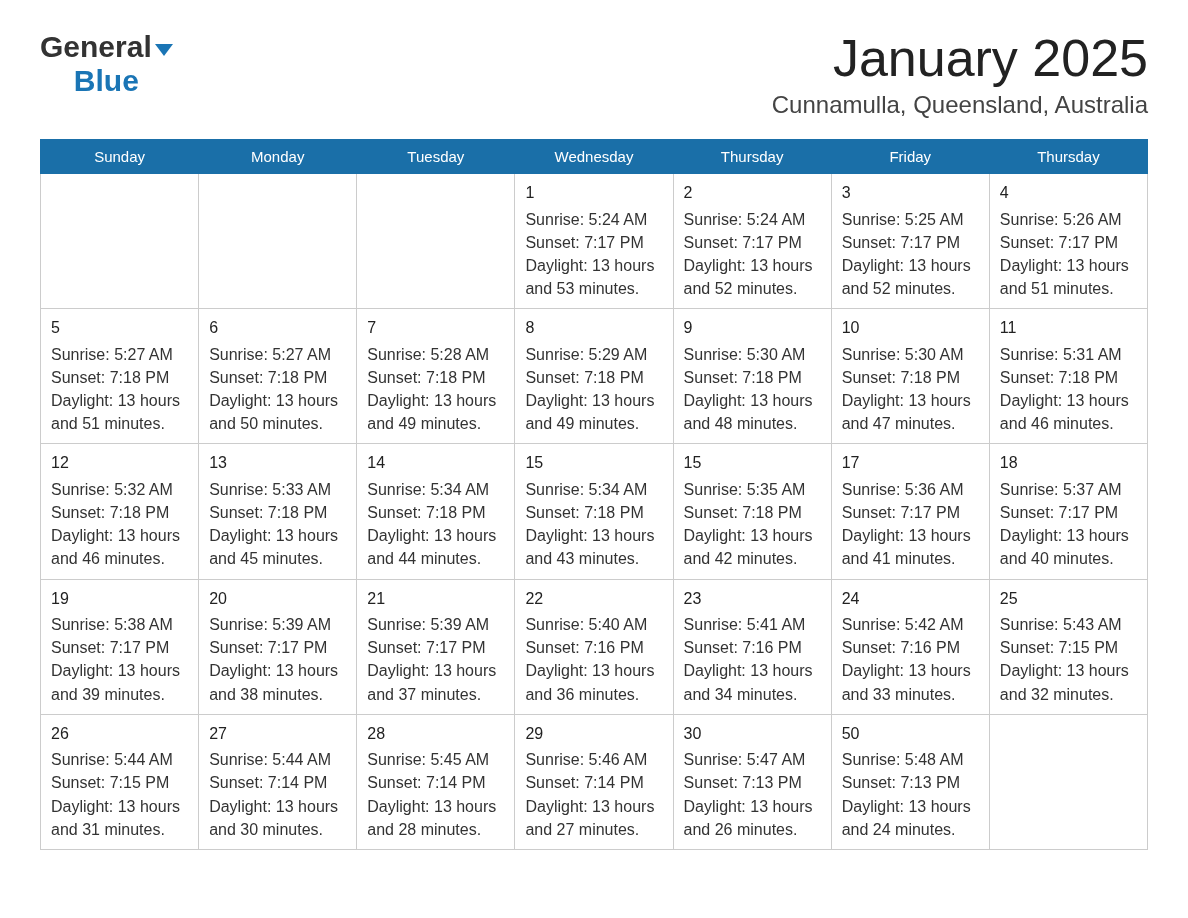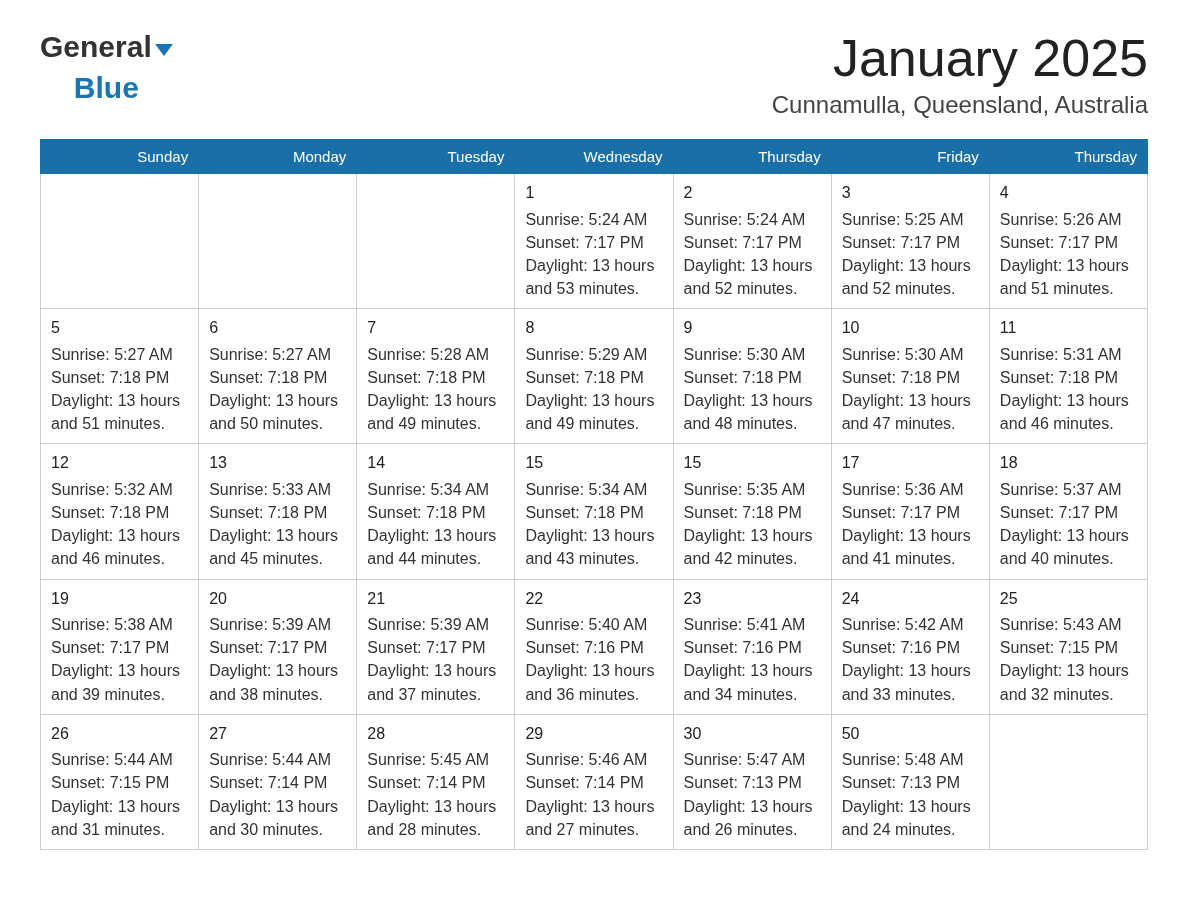--- a/index.html
+++ b/index.html
@@ -35,21 +35,21 @@
       width: 100%;
       border-collapse: collapse;
       border: 1px solid #aaa;
     }
     .calendar th {
       background-color: #1a6fa8;
       color: #fff;
       font-size: 15px;
       font-weight: normal;
       padding: 8px 10px;
-      text-align: right;
+      text-align: center;
       border: 1px solid #1a6fa8;
     }
     .calendar td {
       vertical-align: top;
       padding: 8px 10px;
       border: 1px solid #ccc;
       width: calc(100% / 7);
       min-height: 90px;
       font-size: 12.5px;
       color: #333;
@@ -95,21 +95,20 @@
       font-size: 30px;
       font-weight: bold;
       color: #333;
       display: flex;
       align-items: center;
     }
     .logo-line2 {
       font-size: 30px;
       font-weight: bold;
       color: #1a75b5;
-      margin-top: 7px;
     }
   </style>
 </head>
 <body>
 
 <div class="header">
   <div class="logo-wrapper">
     <div class="logo-text-block">
       <div class="logo-line1">
         <span>General</span>

